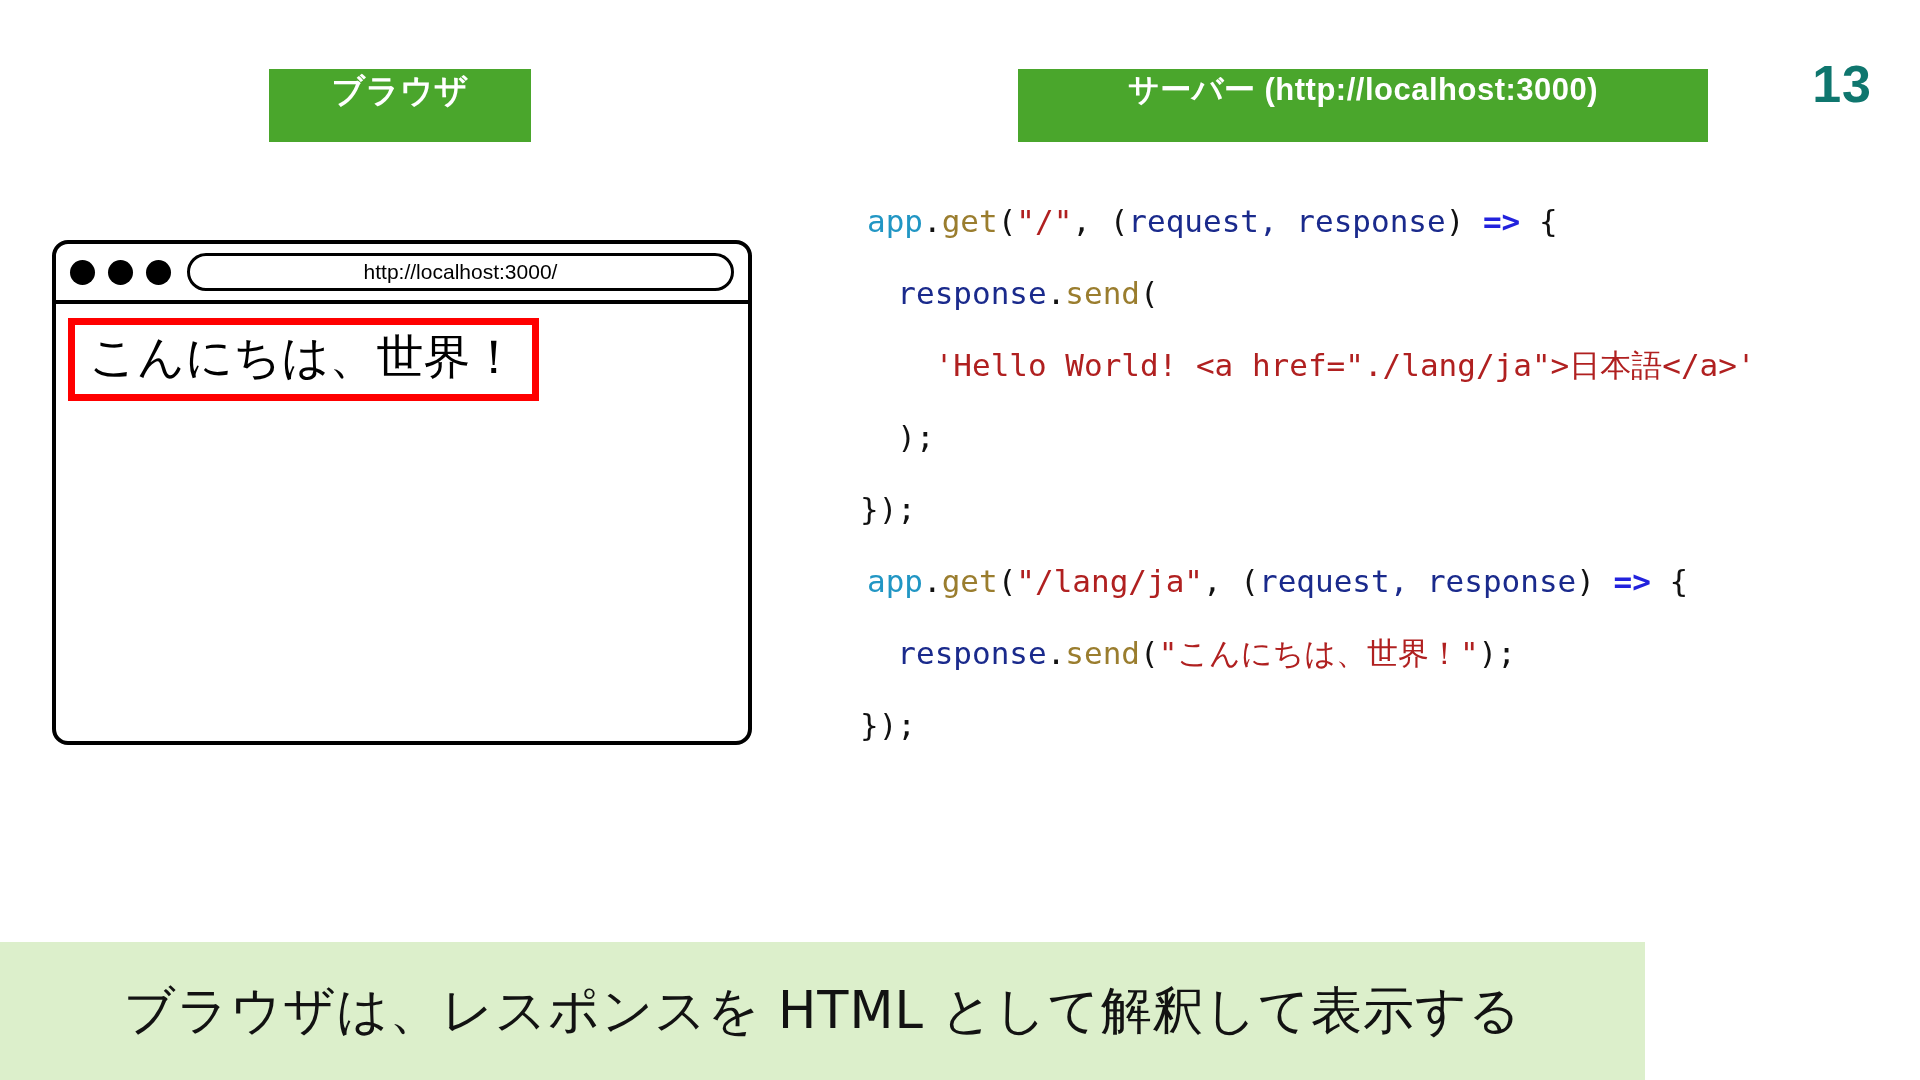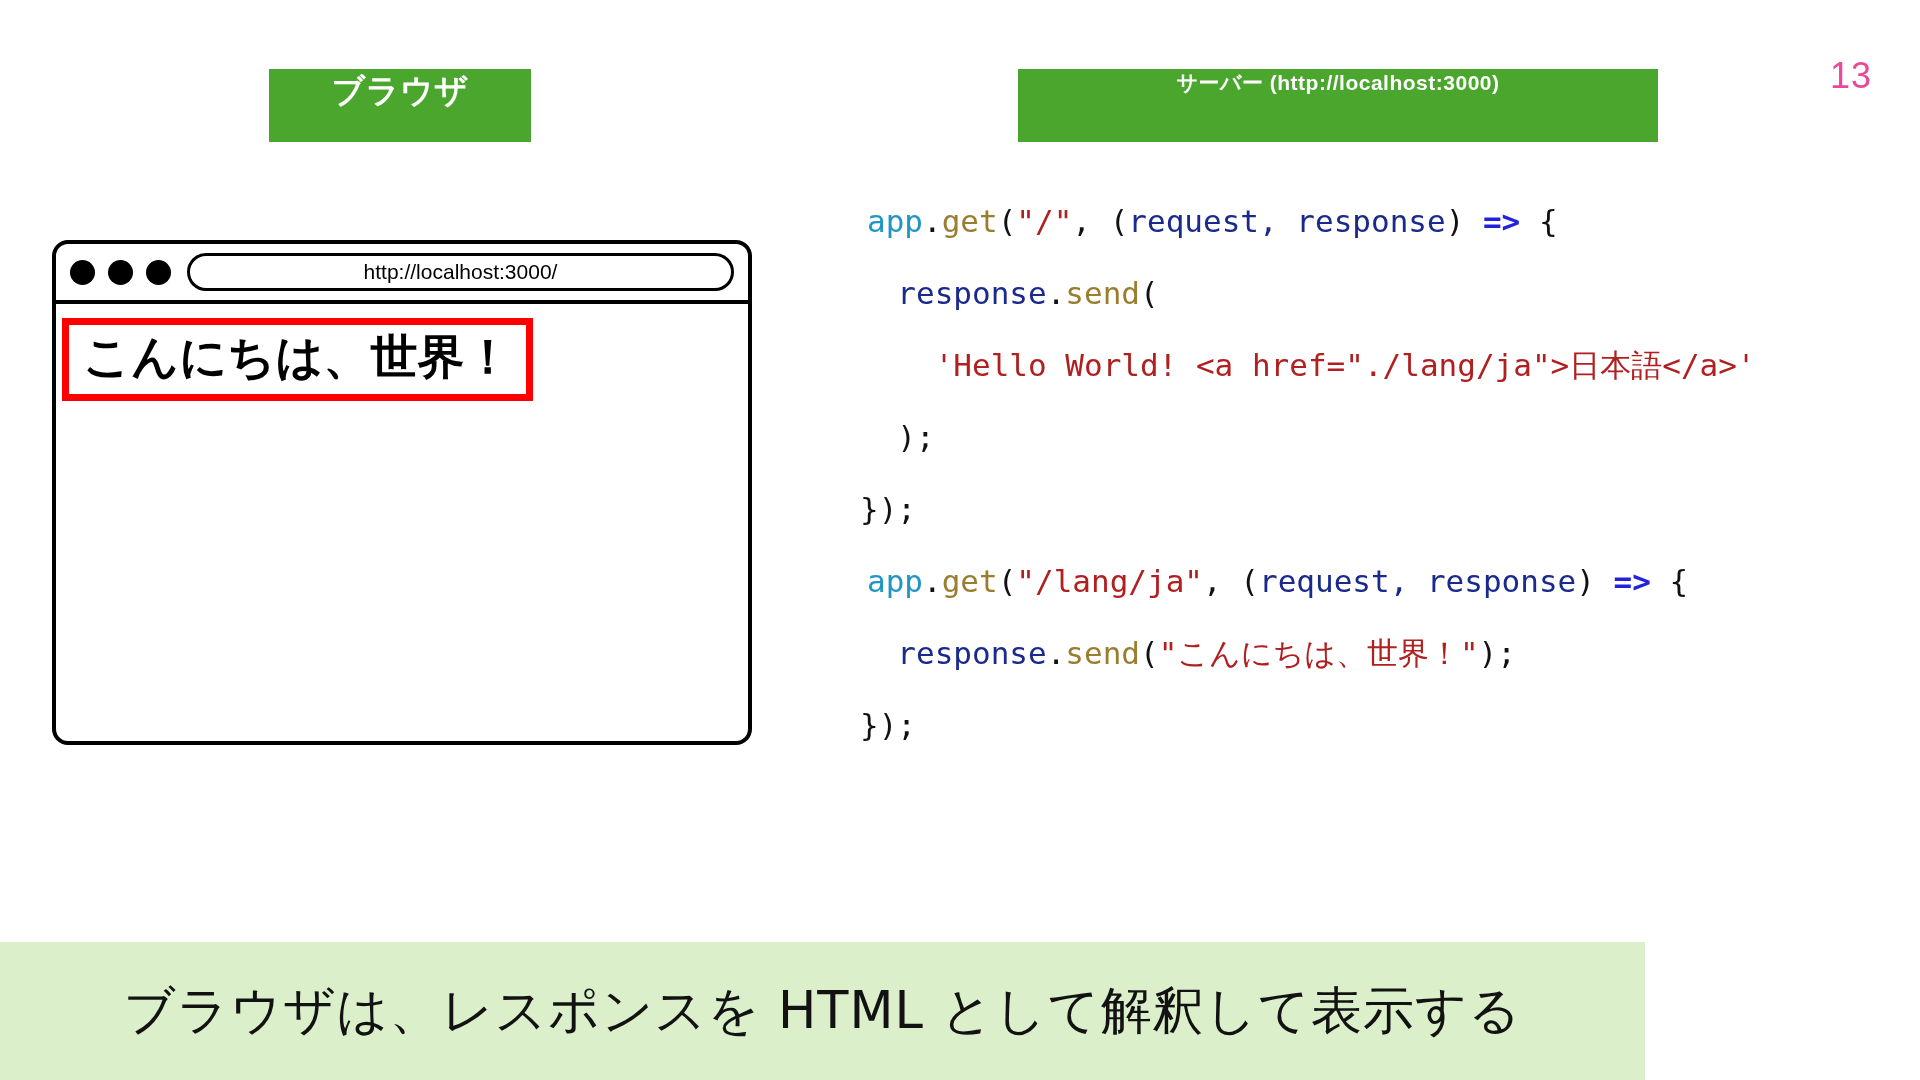--- a/index.html
+++ b/index.html
@@ -14,23 +14,23 @@
     overflow: hidden;
     font-family: "Liberation Sans", "DejaVu Sans", sans-serif;
     color: #111111;
   }
 
   
   .page-number {
     position: absolute;
     top: 58px;
     right: 48px;
-    font-size: 36px;
-    font-weight: 400;
-    color: #ec4899;
+    font-size: 52px;
+    font-weight: 700;
+    color: #0f766e;
     letter-spacing: 1px;
     line-height: 1;
   }
 
   
   .badge {
     position: absolute;
     background: #4aa62c;
     color: #ffffff;
     font-weight: bold;
@@ -43,23 +43,23 @@
   .badge-browser {
     left: 269px;
     top: 69px;
     width: 262px;
     height: 73px;
     font-size: 33px;
   }
   .badge-server {
     left: 1018px;
     top: 69px;
-    width: 640px;
+    width: 690px;
     height: 73px;
-    font-size: 21px;
+    font-size: 31px;
   }
 
   
   .browser-window {
     position: absolute;
     left: 52px;
     top: 240px;
     width: 700px;
     height: 505px;
     border: 4px solid #000000;
@@ -98,23 +98,22 @@
     align-items: center;
     justify-content: center;
     font-size: 21px;
     color: #000000;
     background: #ffffff;
     font-family: "Liberation Sans", "DejaVu Sans", sans-serif;
   }
   .browser-viewport {
     position: relative;
     height: calc(100% - 60px);
-    padding: 14px 16px 0 6px;
-    box-sizing: border-box;
-    font-weight: bold;
+    padding: 14px 16px 0 12px;
+    box-sizing: border-box;
   }
   .rendered-content {
     border: 7px solid #ff0000;
     box-sizing: border-box;
     padding: 4px 14px 10px 14px;
     display: inline-block;
   }
   .rendered-text {
     font-size: 47px;
     line-height: 1.18;

